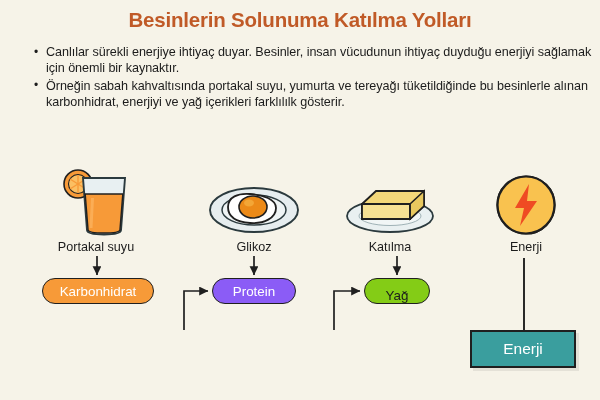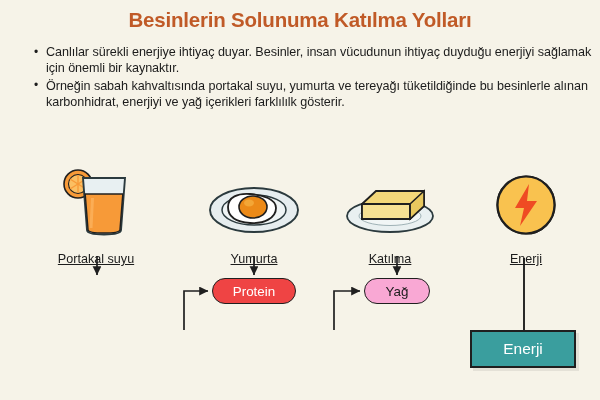--- a/index.html
+++ b/index.html
@@ -75,50 +75,49 @@
   #col-butter { left: 320px; top: 168px; }
   #col-energy { left: 456px; top: 168px; }
 
   .food-art {
     height: 68px;
     display: flex;
     align-items: flex-end;
     justify-content: center;
   }
   .food-label {
-    margin-top: 16px;
+    margin-top: 4px;
     font-size: 12.6px;
     line-height: 15px;
     color: #1c1c1c;
-    text-decoration: underline;
   }
 
   
   .pill {
     position: absolute;
     height: 26px;
     border-radius: 14px;
     border: 1.6px solid #1f1f1f;
     display: flex;
     align-items: center;
     justify-content: center;
     font-size: 13.4px;
     box-sizing: border-box;
   }
   #pill-carb {
     left: 42px; top: 278px; width: 112px;
     background: #f79a38; color: #ffffff;
   }
   #pill-protein {
     left: 212px; top: 278px; width: 84px;
-    background: #ef4444; color: #ffffff; text-align: center;
+    background: #8b5cf6; color: #ffffff; text-align: center;
   }
   #pill-fat {
     left: 364px; top: 278px; width: 66px;
-    background: #f9a8d4; color: #1c1c1c;
+    background: #84cc16; color: #1c1c1c; align-items: flex-end;
   }
 
   
   #enerji-box {
     position: absolute;
     left: 470px; top: 330px;
     width: 106px; height: 38px;
     background: #3a9e9e;
     border: 2px solid #1f1f1f;
     box-sizing: border-box;
@@ -195,21 +194,21 @@
   <div class="food-col" id="col-egg">
     <div class="food-art">
       <svg width="96" height="62" viewBox="0 0 96 62" xmlns="http://www.w3.org/2000/svg">
         <ellipse cx="48" cy="36" rx="44" ry="22" fill="#e6edef" stroke="#2b3a3e" stroke-width="1.9"></ellipse>
         <ellipse cx="48" cy="36" rx="32" ry="15" fill="#eff4f5" stroke="#2b3a3e" stroke-width="1.5"></ellipse>
         <path d="M22,33 C22,23 32,19 44,20 C57,21 70,25 70,34 C70,44 58,50 44,49 C31,48 22,43 22,33 Z" fill="#ffffff" stroke="#1f1f1f" stroke-width="1.8"></path>
         <ellipse cx="47" cy="33" rx="14" ry="11" fill="#ec8a18" stroke="#1f1f1f" stroke-width="1.6"></ellipse>
         <ellipse cx="43" cy="29" rx="5" ry="3.4" fill="#f4a83a" opacity="0.9"></ellipse>
       </svg>
     </div>
-    <div class="food-label">Yumurta</div>
+    <div class="food-label">Glikoz</div>
   </div>
 
   <div class="food-col" id="col-butter">
     <div class="food-art">
       <svg width="100" height="62" viewBox="0 0 100 62" xmlns="http://www.w3.org/2000/svg">
         <ellipse cx="50" cy="42" rx="43" ry="16" fill="#e9f0f1" stroke="#2b3a3e" stroke-width="1.8"></ellipse>
         <ellipse cx="50" cy="42" rx="31" ry="9.5" fill="#f1f6f6" stroke="#9fb2b6" stroke-width="1"></ellipse>
 
         <path d="M22,30 L36,17 L84,17 L84,32 L70,45 L22,45 Z" fill="#f3d779" stroke="#1f1f1f" stroke-width="1.8"></path>
         <path d="M22,30 L70,30 L70,45 L22,45 Z" fill="#f6e093" stroke="#1f1f1f" stroke-width="1.8"></path>
@@ -224,20 +223,23 @@
     <div class="food-art">
       <svg width="62" height="62" viewBox="0 0 62 62" xmlns="http://www.w3.org/2000/svg">
         <circle cx="31" cy="31" r="28.5" fill="#f9c council" stroke="#1f1f1f" stroke-width="2.2"></circle>
         <circle cx="31" cy="31" r="28.5" fill="#f9c24f" stroke="#1f1f1f" stroke-width="2.2"></circle>
         <path d="M34,10 L20,34 L29,34 L25,52 L42,27 L32,27 Z" fill="#ef4b23"></path>
       </svg>
     </div>
     <div class="food-label">Enerji</div>
   </div>
 
+  <div class="pill" id="pill-carb">
+    <span>Karbonhidrat</span>
+  </div>
   <div class="pill" id="pill-protein">
     <span>Protein</span>
   </div>
   <div class="pill" id="pill-fat">
     <span>Yağ</span>
   </div>
 
 
   <div id="enerji-box">
     <span>Enerji</span>

